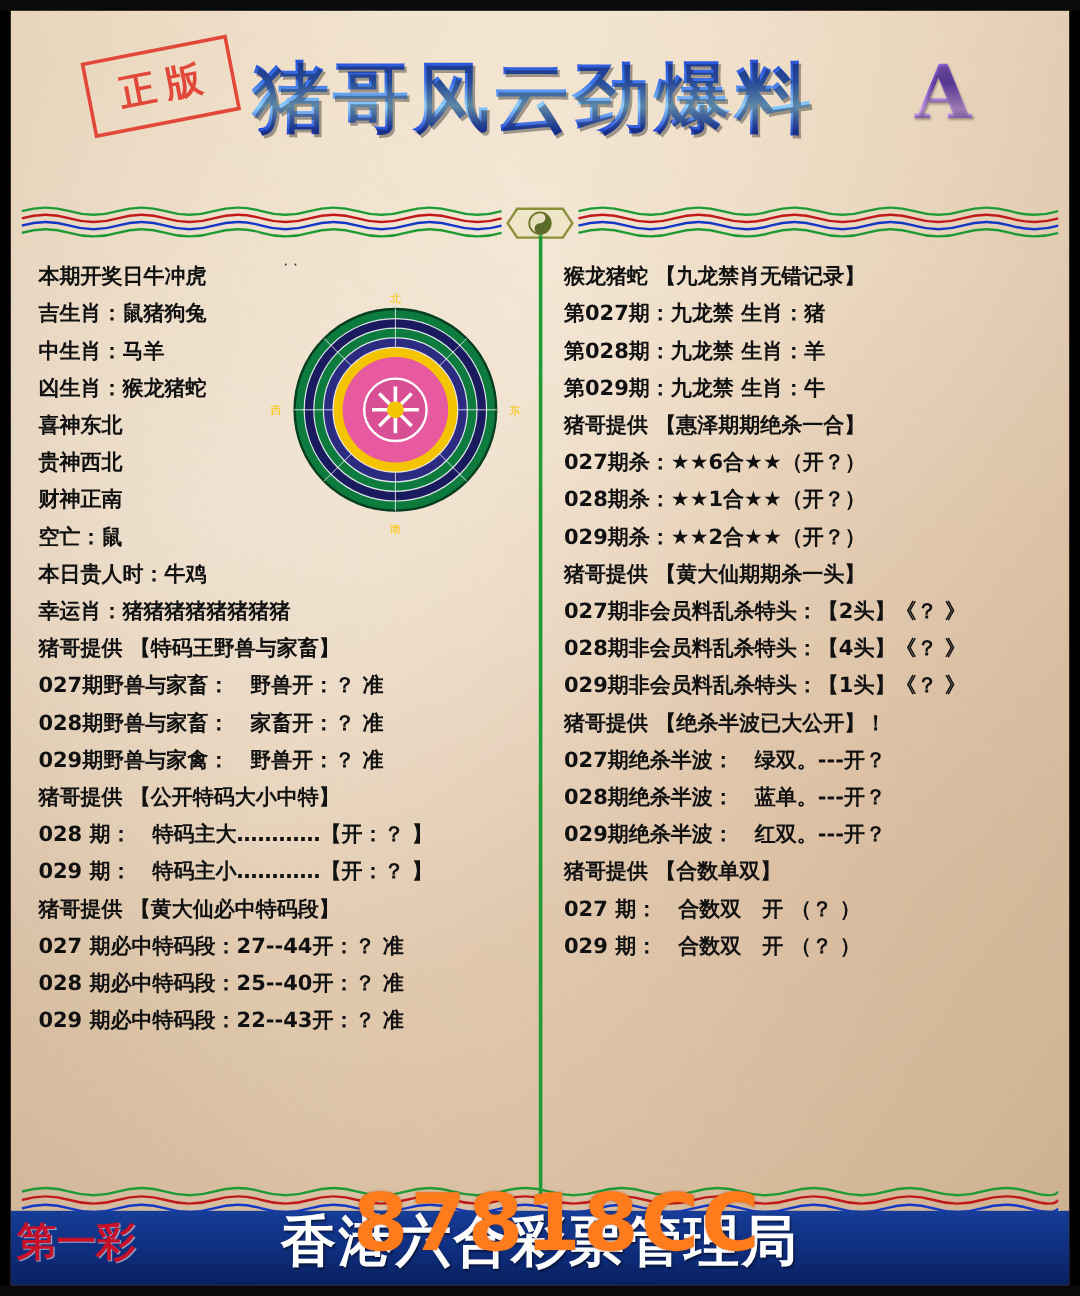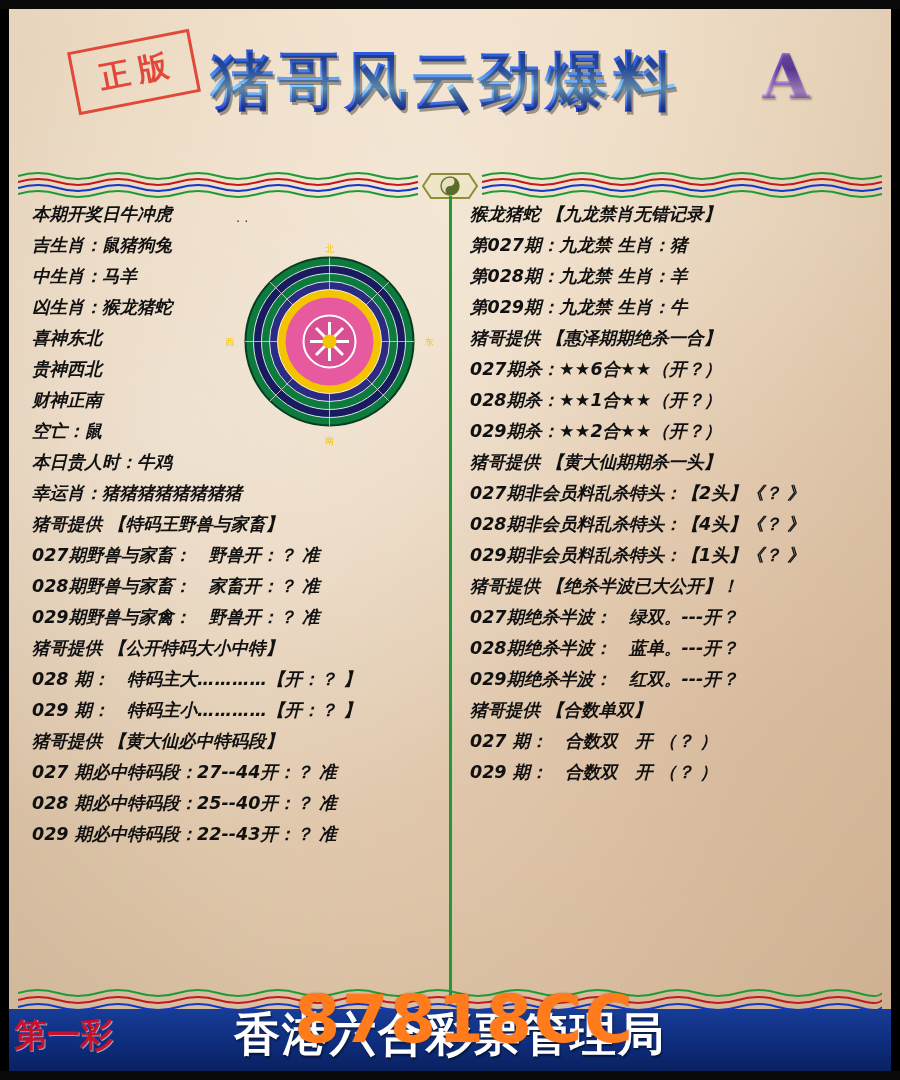--- a/index.html
+++ b/index.html
@@ -143,22 +143,21 @@
   .divider {
     position: absolute;
     left: 449px;
     top: -10px;
     width: 3px;
     height: 800px;
     background: #1f9b35;
   }
   .col {
     position: absolute;
-    top: 0;
-    font-style: italic;
+    top: 17px;
   }
   .col-left { left: 32px; width: 410px; }
   .col-right { left: 470px; width: 410px; }
 
   .line {
     font-family: "DejaVu Sans", sans-serif;
     font-size: 17.5px;
     font-weight: bold;
     color: #111;
     line-height: 1.0;

